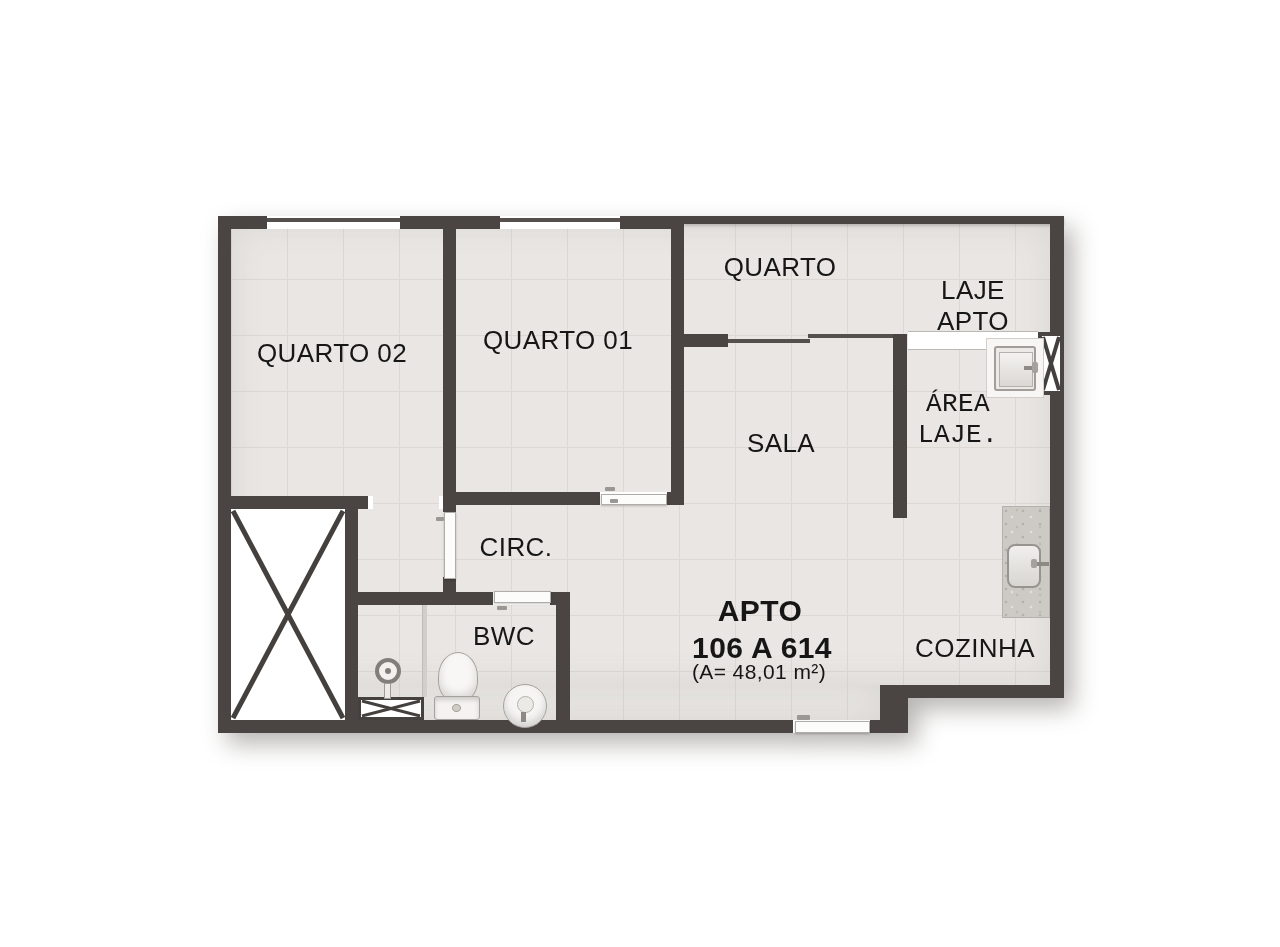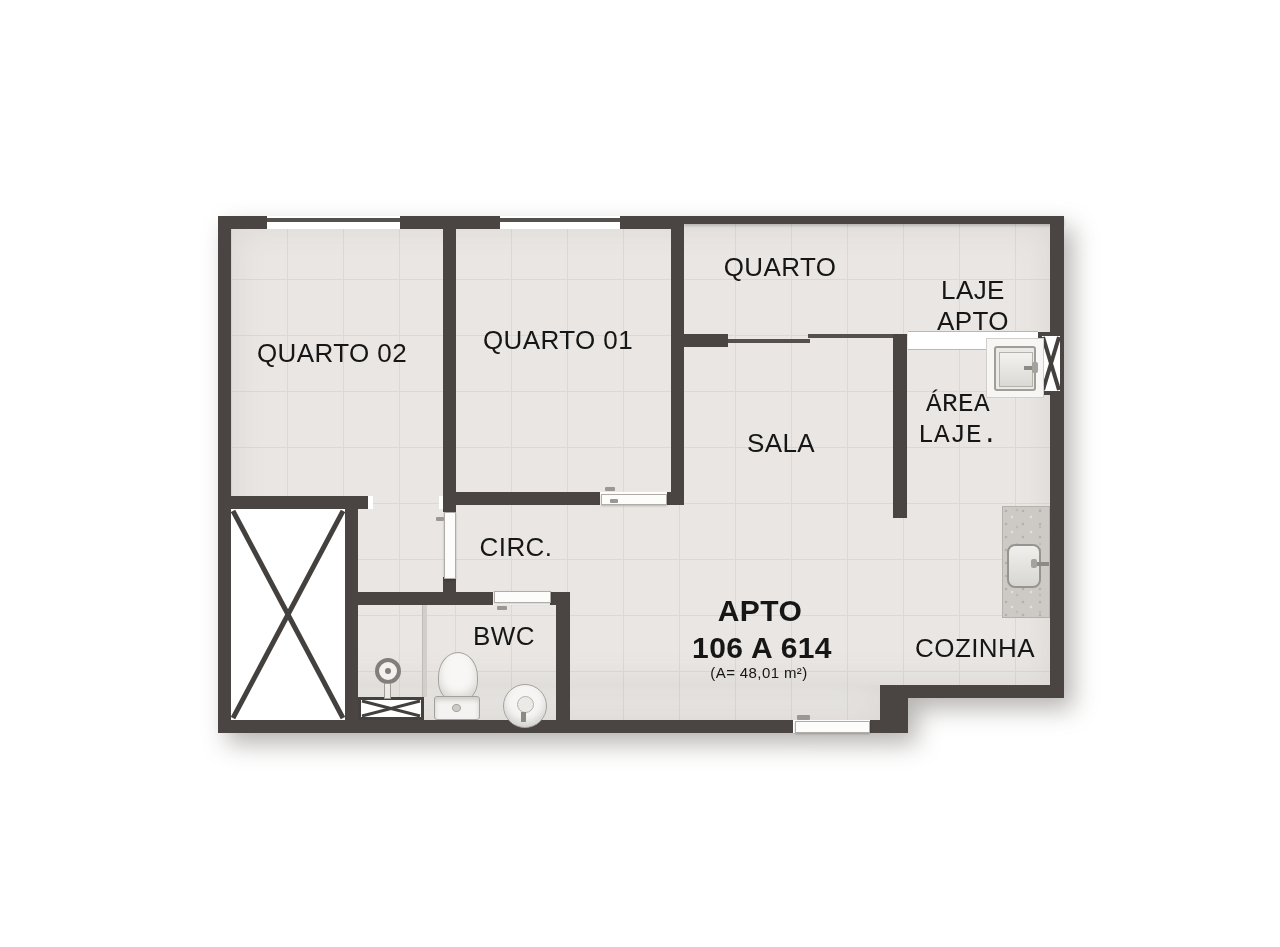--- a/index.html
+++ b/index.html
@@ -138,16 +138,16 @@
       <span style="display:block;">ÁREA</span>
       <span style="display:block;">LAJE.</span>
     </span>
     <span class="label" style="left:781px;top:443px;">SALA</span>
     <span class="label" style="left:516px;top:547px;">CIRC.</span>
     <span class="label" style="left:504px;top:636px;text-align:right;">BWC</span>
     <span class="label" style="left:975px;top:648px;">COZINHA</span>
 
     <span class="label" style="left:760px;top:611px;font-weight:bold;font-size:30px;">APTO</span>
     <span class="label" style="left:762px;top:648px;font-weight:bold;font-size:30px;">106 A 614</span>
-    <span class="label" style="left:759px;top:672px;font-size:15px;">(A= 48,01 m²)</span>
+    <span class="label" style="left:759px;top:672px;font-size:21px;">(A= 48,01 m²)</span>
 
   </div>
 </div>
 
 </body></html>

